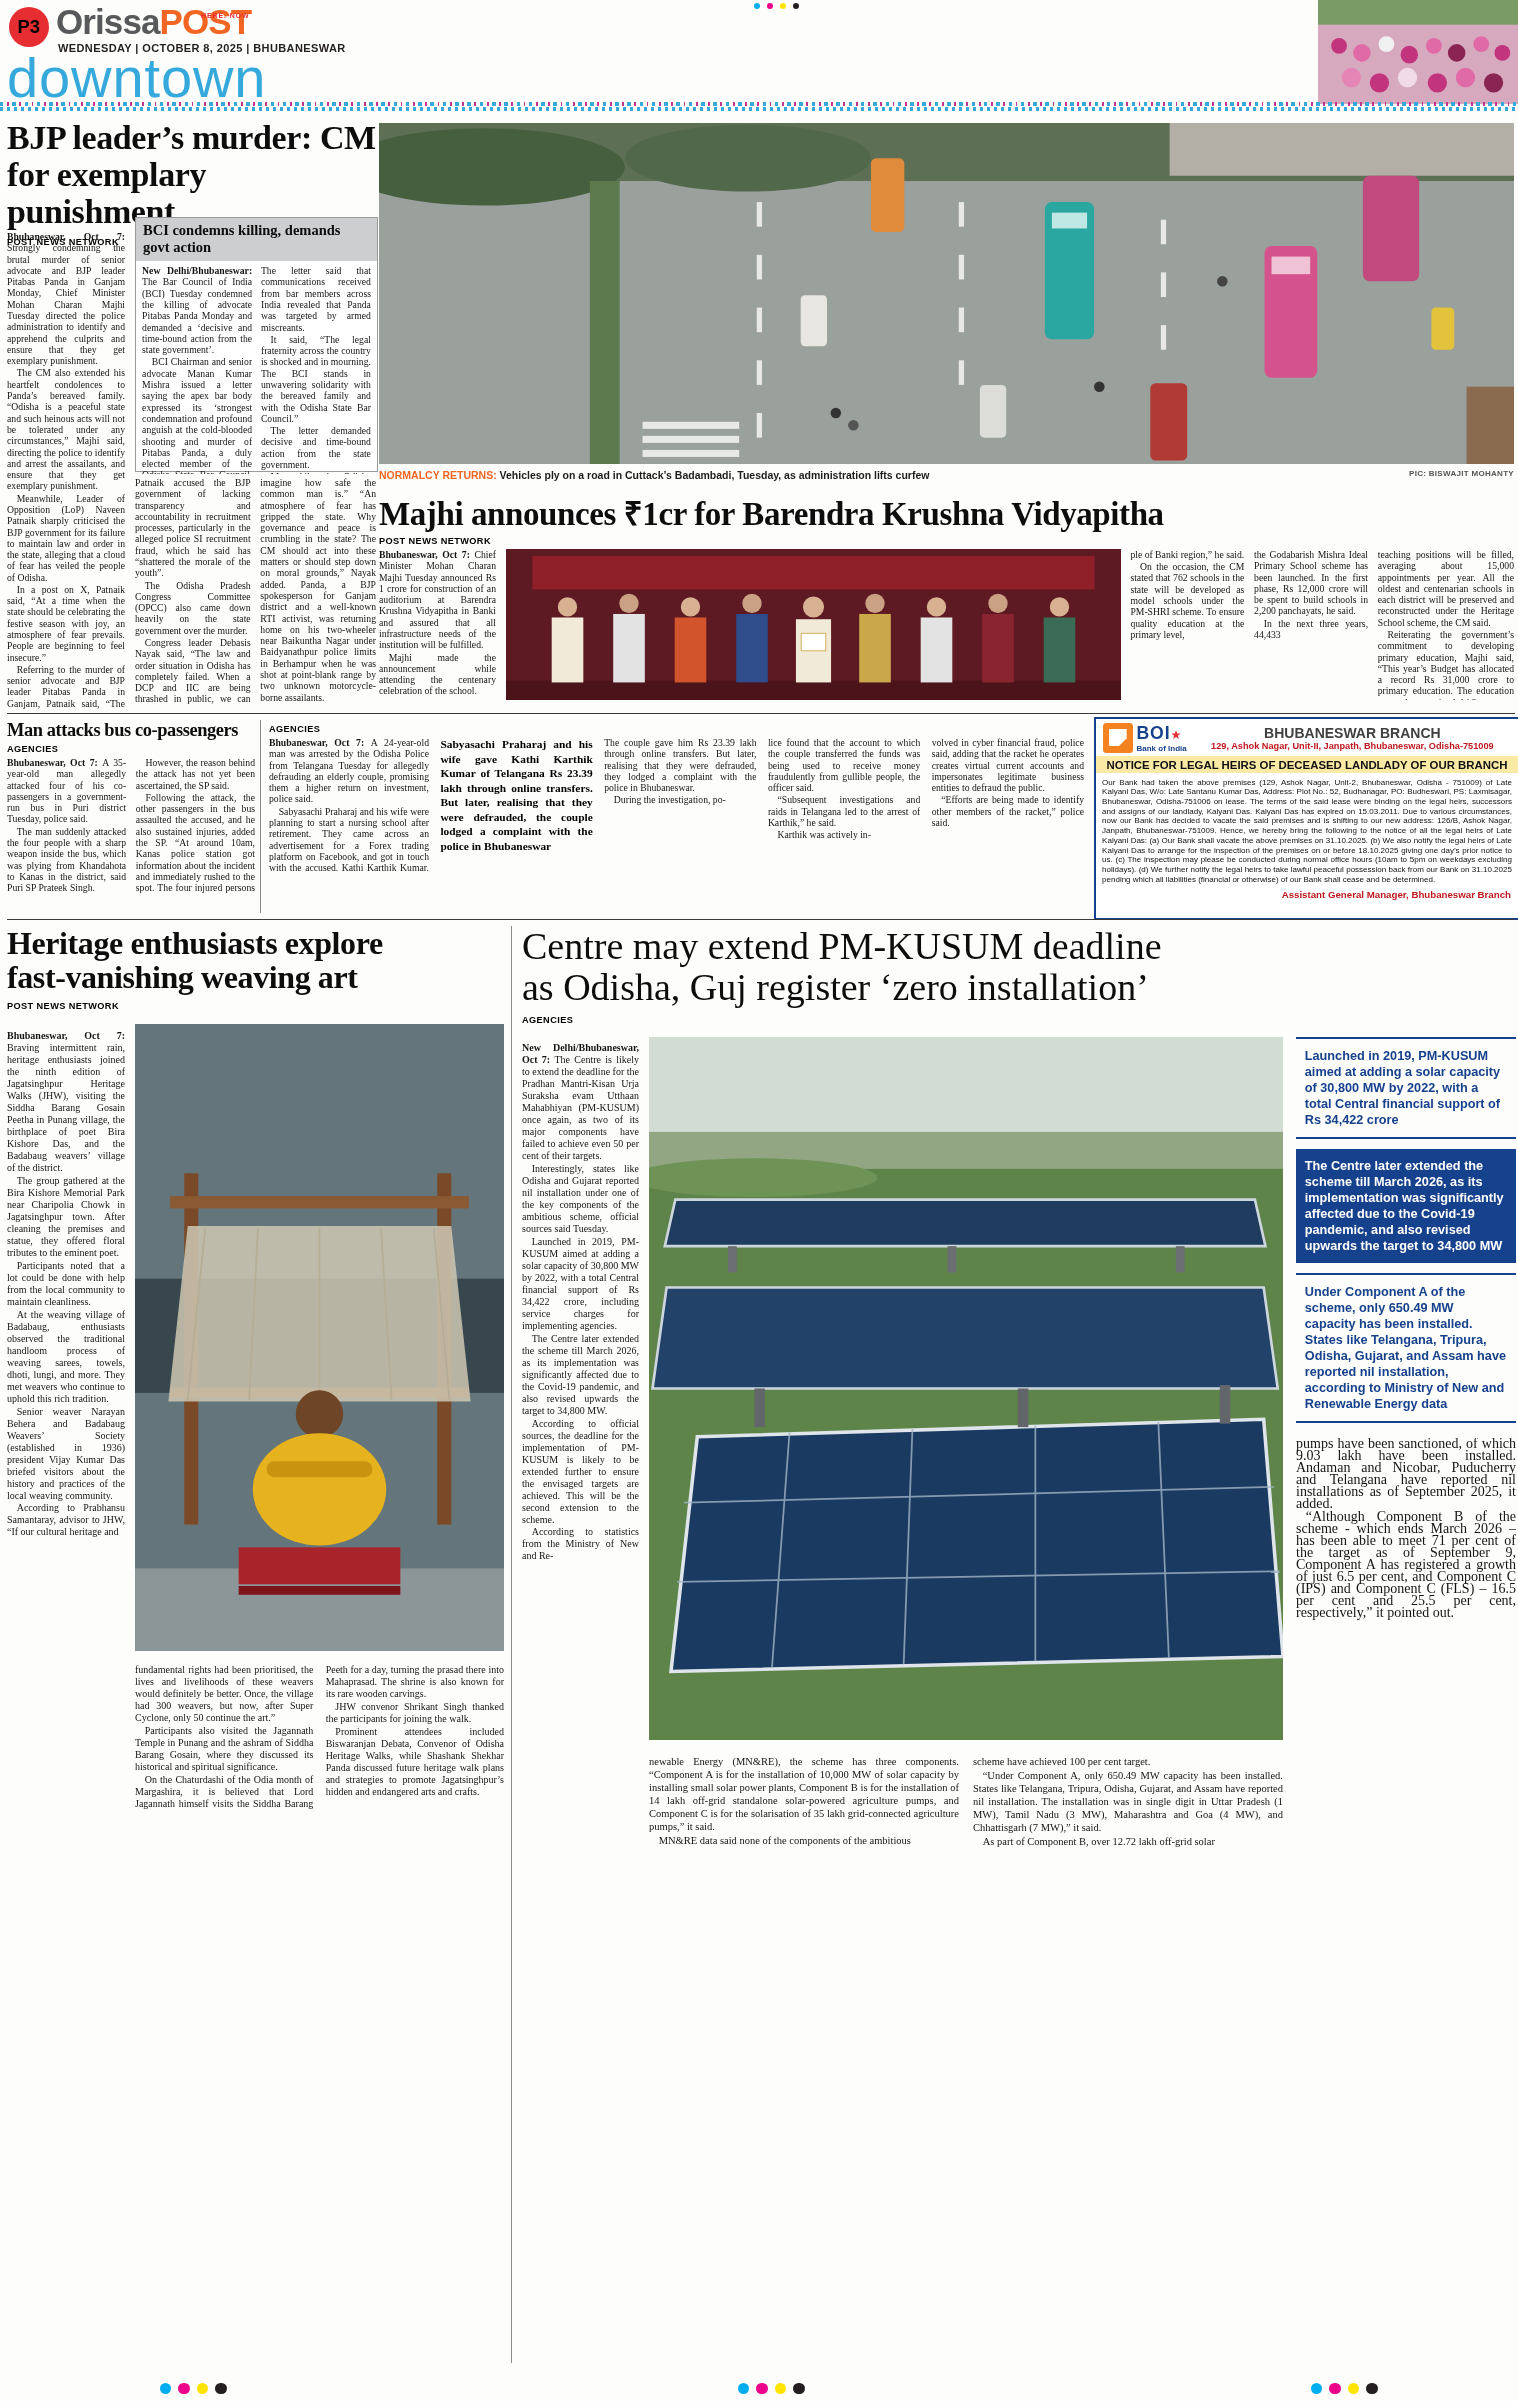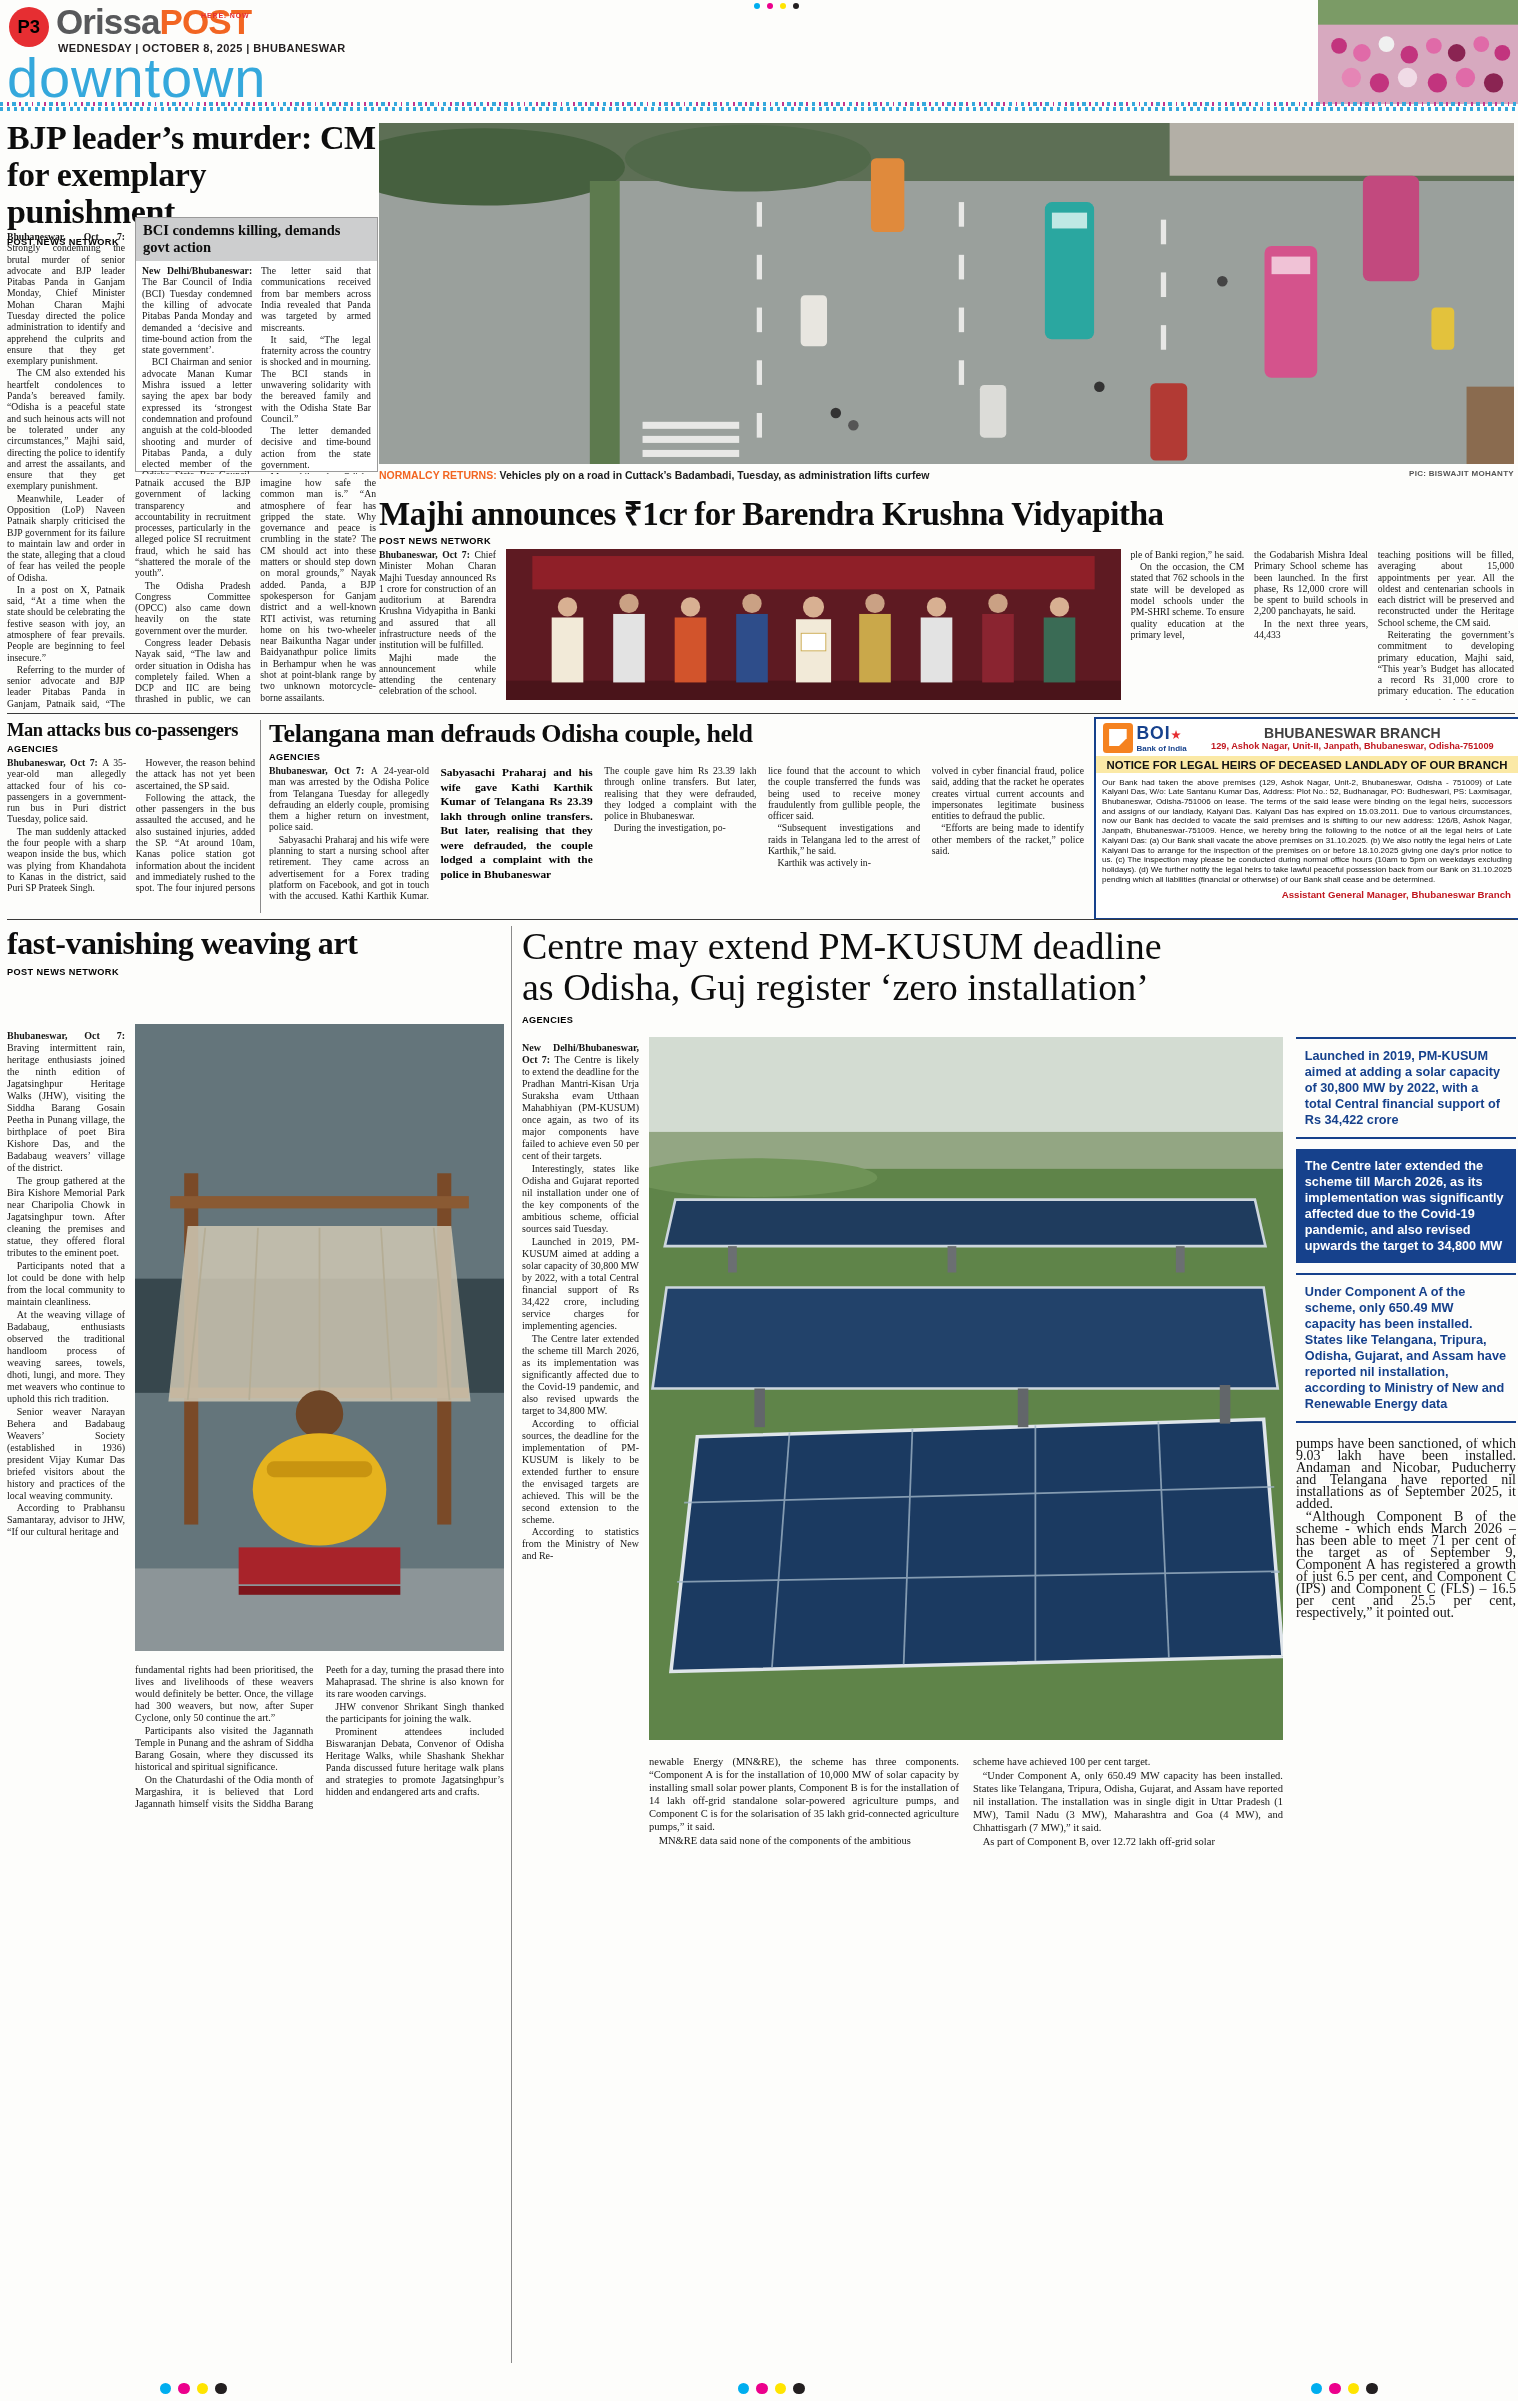--- a/index.html
+++ b/index.html
@@ -258,21 +258,20 @@
         <p class="para"><b>Bhubaneswar, Oct 7: </b>A 35-year-old man allegedly attacked four of his co-passengers in a government-run bus in Puri district Tuesday, police said.</p>
         <p class="para">The man suddenly attacked the four people with a sharp weapon inside the bus, which was plying from Khandahota to Kanas in the district, said Puri SP Prateek Singh.</p>
         <p class="para">However, the reason behind the attack has not yet been ascertained, the SP said.</p>
         <p class="para">Following the attack, the other passengers in the bus assaulted the accused, and he also sustained injuries, added the SP. “At around 10am, Kanas police station got information about the incident and immediately rushed to the spot. The four injured persons were admitted to Kanas community health centre, and later two of them were shifted to Puri hospital,” the SP said.</p>
       </div>
   </div>
 
   <div class="abs vrule" style="left:260px;top:720px;height:193px;"></div>
 
   <div class="abs" style="left:269px;top:720px;width:815px;height:193px;">
-    <div class="hl" style="font-size:26px;line-height:28px;">Telangana man defrauds Odisha couple, held</div>
     <div class="byline" style="margin:3.5px 0;">AGENCIES</div>
     <div style="display:flex;gap:11.4px;height:134px;">
       <div class="bodytext" style="flex:1.05;height:100%;">
           <p class="para"><b>Bhubaneswar, Oct 7: </b>A 24-year-old man was arrested by the Odisha Police from Telangana Tuesday for allegedly defrauding an elderly couple, promising them a higher return on investment, police said.</p>
           <p class="para">Sabyasachi Praharaj and his wife were planning to start a nursing school after retirement. They came across an advertisement for a Forex trading platform on Facebook, and got in touch with the accused, Kathi Karthik Kumar, an officer said.</p>
         </div>
       <div class="pullquote" style="flex:1;height:100%;">Sabyasachi Praharaj and his wife gave Kathi Karthik Kumar of Telangana Rs 23.39 lakh through online transfers. But later, realising that they were defrauded, the couple lodged a complaint with the police in Bhubaneswar</div>
       <div class="bodytext" style="flex:1;height:100%;">
           <p class="para">The couple gave him Rs 23.39 lakh through online transfers. But later, realising that they were defrauded, they lodged a complaint with the police in Bhubaneswar.</p>
           <p class="para">During the investigation, po-</p>
@@ -305,20 +304,21 @@
     </div>
     <div class="boi-notice">NOTICE FOR LEGAL HEIRS OF DECEASED LANDLADY OF OUR BRANCH</div>
     <div class="boi-body">Our Bank had taken the above premises (129, Ashok Nagar, Unit-2, Bhubaneswar, Odisha - 751009) of Late Kalyani Das, W/o: Late Santanu Kumar Das, Address: Plot No.: 52, Budhanagar, PO: Budheswari, PS: Laxmisagar, Bhubaneswar, Odisha-751006 on lease. The terms of the said lease were binding on the legal heirs, successors and assigns of our landlady, Kalyani Das. Kalyani Das has expired on 15.03.2011. Due to various circumstances, now our Bank has decided to vacate the said premises and is shifting to our new address: 126/B, Ashok Nagar, Janpath, Bhubaneswar-751009. Hence, we hereby bring the following to the notice of all the legal heirs of Late Kalyani Das: (a) Our Bank shall vacate the above premises on 31.10.2025. (b) We also notify the legal heirs of Late Kalyani Das to arrange for the inspection of the premises on or before 18.10.2025 giving one day’s prior notice to us. (c) The inspection may please be conducted during normal office hours (10am to 5pm on weekdays excluding holidays). (d) We further notify the legal heirs to take lawful peaceful possession back from our Bank on 31.10.2025 pending which all liabilities (financial or otherwise) of our Bank shall cease and be determined.</div>
     <div class="boi-sign">Assistant General Manager, Bhubaneswar Branch</div>
   </div>
 
   <div class="abs hrule" style="left:7px;top:919px;width:1508px;"></div>
 
   <div class="abs" style="left:7px;top:926px;width:497px;height:1437px;">
     <div class="hl" style="font-size:32px;line-height:34px;">
+      <div>Heritage enthusiasts explore</div>
       <div>fast-vanishing weaving art</div>
     </div>
     <div class="byline" style="margin-top:7px;">POST NEWS NETWORK</div>
     <div class="abs bodytext" style="left:0;top:104px;width:118px;height:1333px;font-size:10px;line-height:12px;">
         <p class="para"><b>Bhubaneswar, Oct 7: </b>Braving intermittent rain, heritage enthusiasts joined the ninth edition of Jagatsinghpur Heritage Walks (JHW), visiting the Siddha Barang Gosain Peetha in Punang village, the birthplace of poet Bira Kishore Das, and the Badabaug weavers’ village of the district.</p>
         <p class="para">The group gathered at the Bira Kishore Memorial Park near Charipolia Chowk in Jagatsinghpur town. After cleaning the premises and statue, they offered floral tributes to the eminent poet.</p>
         <p class="para">Participants noted that a lot could be done with help from the local community to maintain cleanliness.</p>
         <p class="para">At the weaving village of Badabaug, enthusiasts observed the traditional handloom process of weaving sarees, towels, dhoti, lungi, and more. They met weavers who continue to uphold this rich tradition.</p>
         <p class="para">Senior weaver Narayan Behera and Badabaug Weavers’ Society (established in 1936) president Vijay Kumar Das briefed visitors about the history and practices of the local weaving community.</p>
         <p class="para">According to Prabhansu Samantaray, advisor to JHW, “If our cultural heritage and</p>

